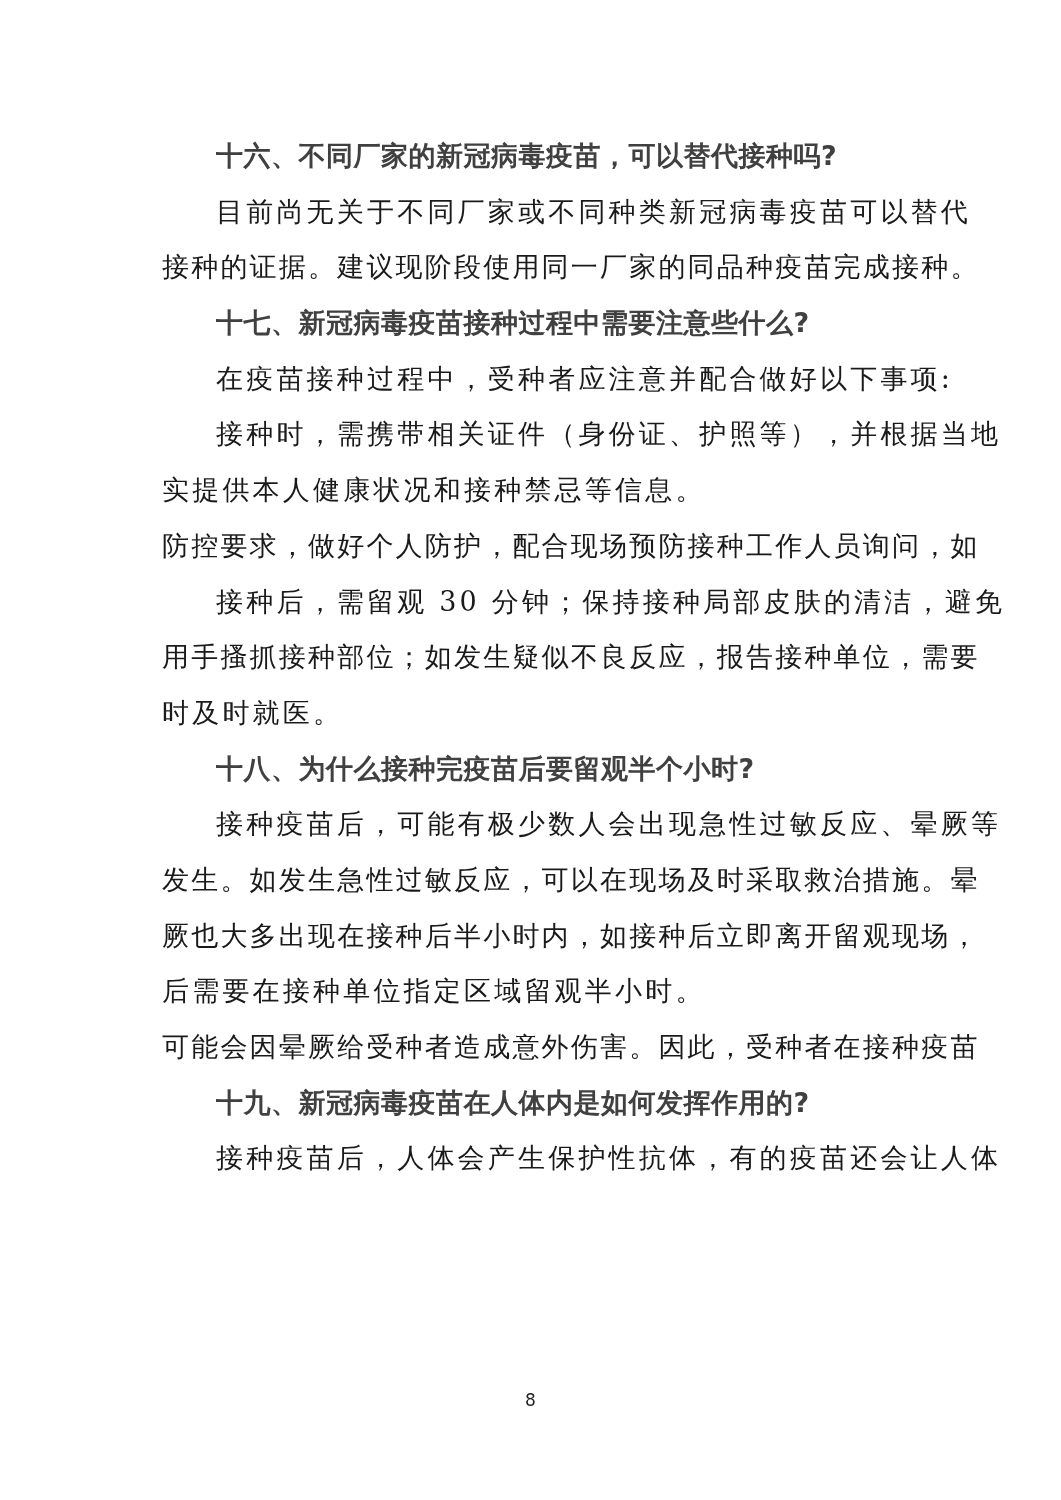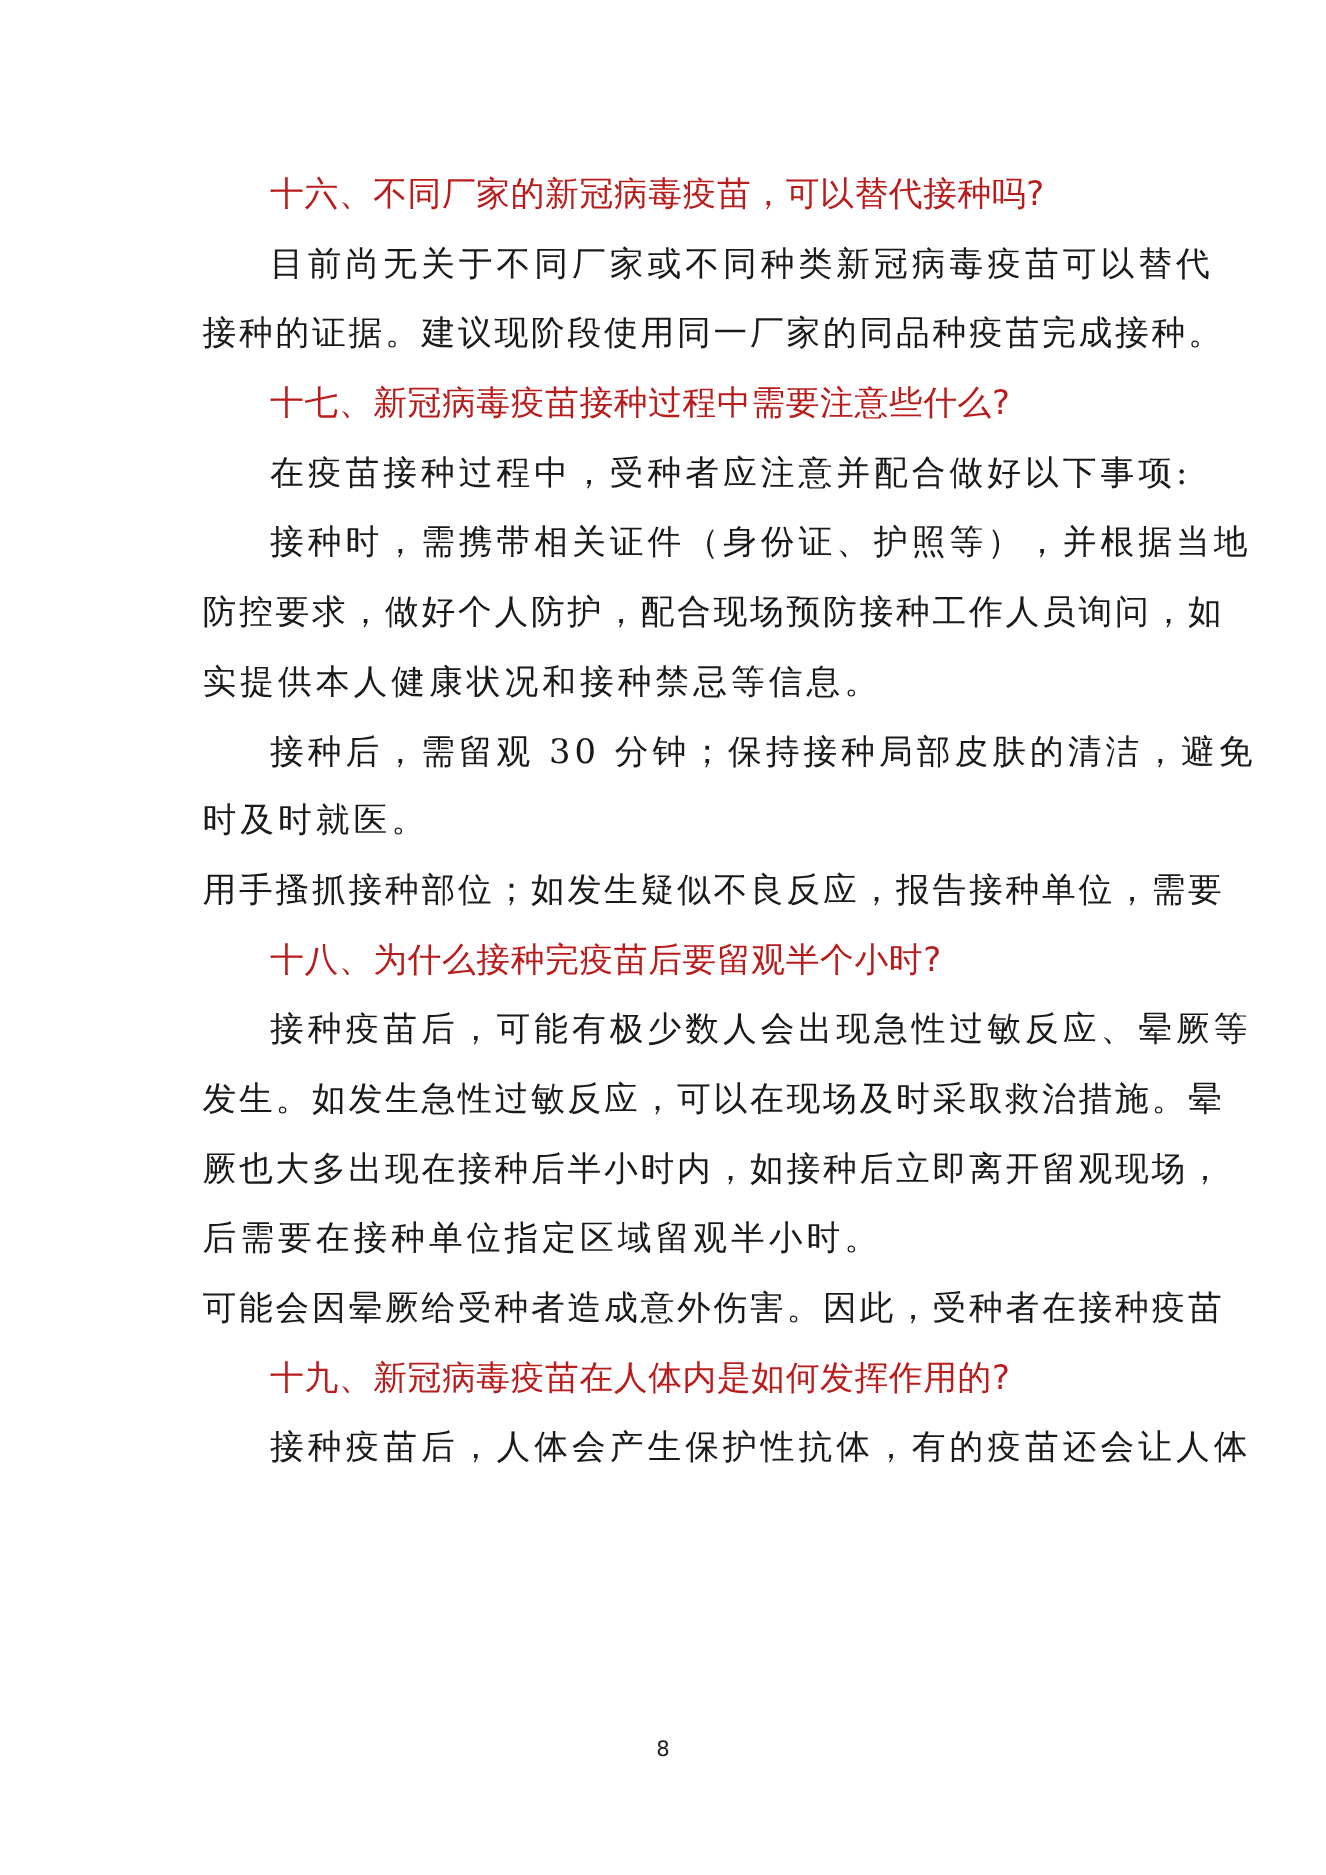--- a/index.html
+++ b/index.html
@@ -12,22 +12,22 @@
       font-family: "DejaVu Serif", "Liberation Serif", serif;
       color: #1a1a1a;
     }
     .line {
       height: 55.7px; line-height: 55.7px; font-size: 27px;
       white-space: nowrap; letter-spacing: 3.2px;
     }
     .line.indent { padding-left: 54px; }
     .heading {
       font-family: "DejaVu Sans", "Liberation Sans", sans-serif;
-      font-weight: normal; letter-spacing: 0.5px; font-size: 27px;
-      color: #b91c1c;
+      font-weight: bold; letter-spacing: 0.5px; font-size: 27px;
+      color: #404040;
     }
     .heading.indent { padding-left: 54px; }
     .para { margin: 0; }
     .page-number {
       position: absolute; top: 1390px; left: 0; width: 1061px; text-align: center;
       font-family: "DejaVu Sans", "Liberation Sans", sans-serif;
       font-size: 17px; color: #222;
     }
   </style>
 </head>
@@ -41,27 +41,27 @@
       <div class="line indent">目前尚无关于不同厂家或不同种类新冠病毒疫苗可以替代</div>
       <div class="line" style="letter-spacing:2.2px">接种的证据。建议现阶段使用同一厂家的同品种疫苗完成接种。</div>
     </div>
 
     <div class="line heading indent">十七、新冠病毒疫苗接种过程中需要注意些什么?</div>
     <div class="para">
       <div class="line indent">在疫苗接种过程中，受种者应注意并配合做好以下事项:</div>
     </div>
     <div class="para">
       <div class="line indent">接种时，需携带相关证件（身份证、护照等），并根据当地</div>
+      <div class="line">实提供本人健康状况和接种禁忌等信息。</div>
       <div class="line" style="letter-spacing:2.2px">防控要求，做好个人防护，配合现场预防接种工作人员询问，如</div>
-      <div class="line">实提供本人健康状况和接种禁忌等信息。</div>
     </div>
     <div class="para">
       <div class="line indent">接种后，需留观 30 分钟；保持接种局部皮肤的清洁，避免</div>
+      <div class="line" style="letter-spacing:2.2px">用手搔抓接种部位；如发生疑似不良反应，报告接种单位，需要</div>
       <div class="line">时及时就医。</div>
-      <div class="line" style="letter-spacing:2.2px">用手搔抓接种部位；如发生疑似不良反应，报告接种单位，需要</div>
     </div>
 
     <div class="line heading indent">十八、为什么接种完疫苗后要留观半个小时?</div>
     <div class="para">
       <div class="line indent">接种疫苗后，可能有极少数人会出现急性过敏反应、晕厥等</div>
       <div class="line" style="letter-spacing:2.2px">发生。如发生急性过敏反应，可以在现场及时采取救治措施。晕</div>
       <div class="line" style="letter-spacing:2.2px">厥也大多出现在接种后半小时内，如接种后立即离开留观现场，</div>
       <div class="line">后需要在接种单位指定区域留观半小时。</div>
       <div class="line" style="letter-spacing:2.2px">可能会因晕厥给受种者造成意外伤害。因此，受种者在接种疫苗</div>
     </div>

